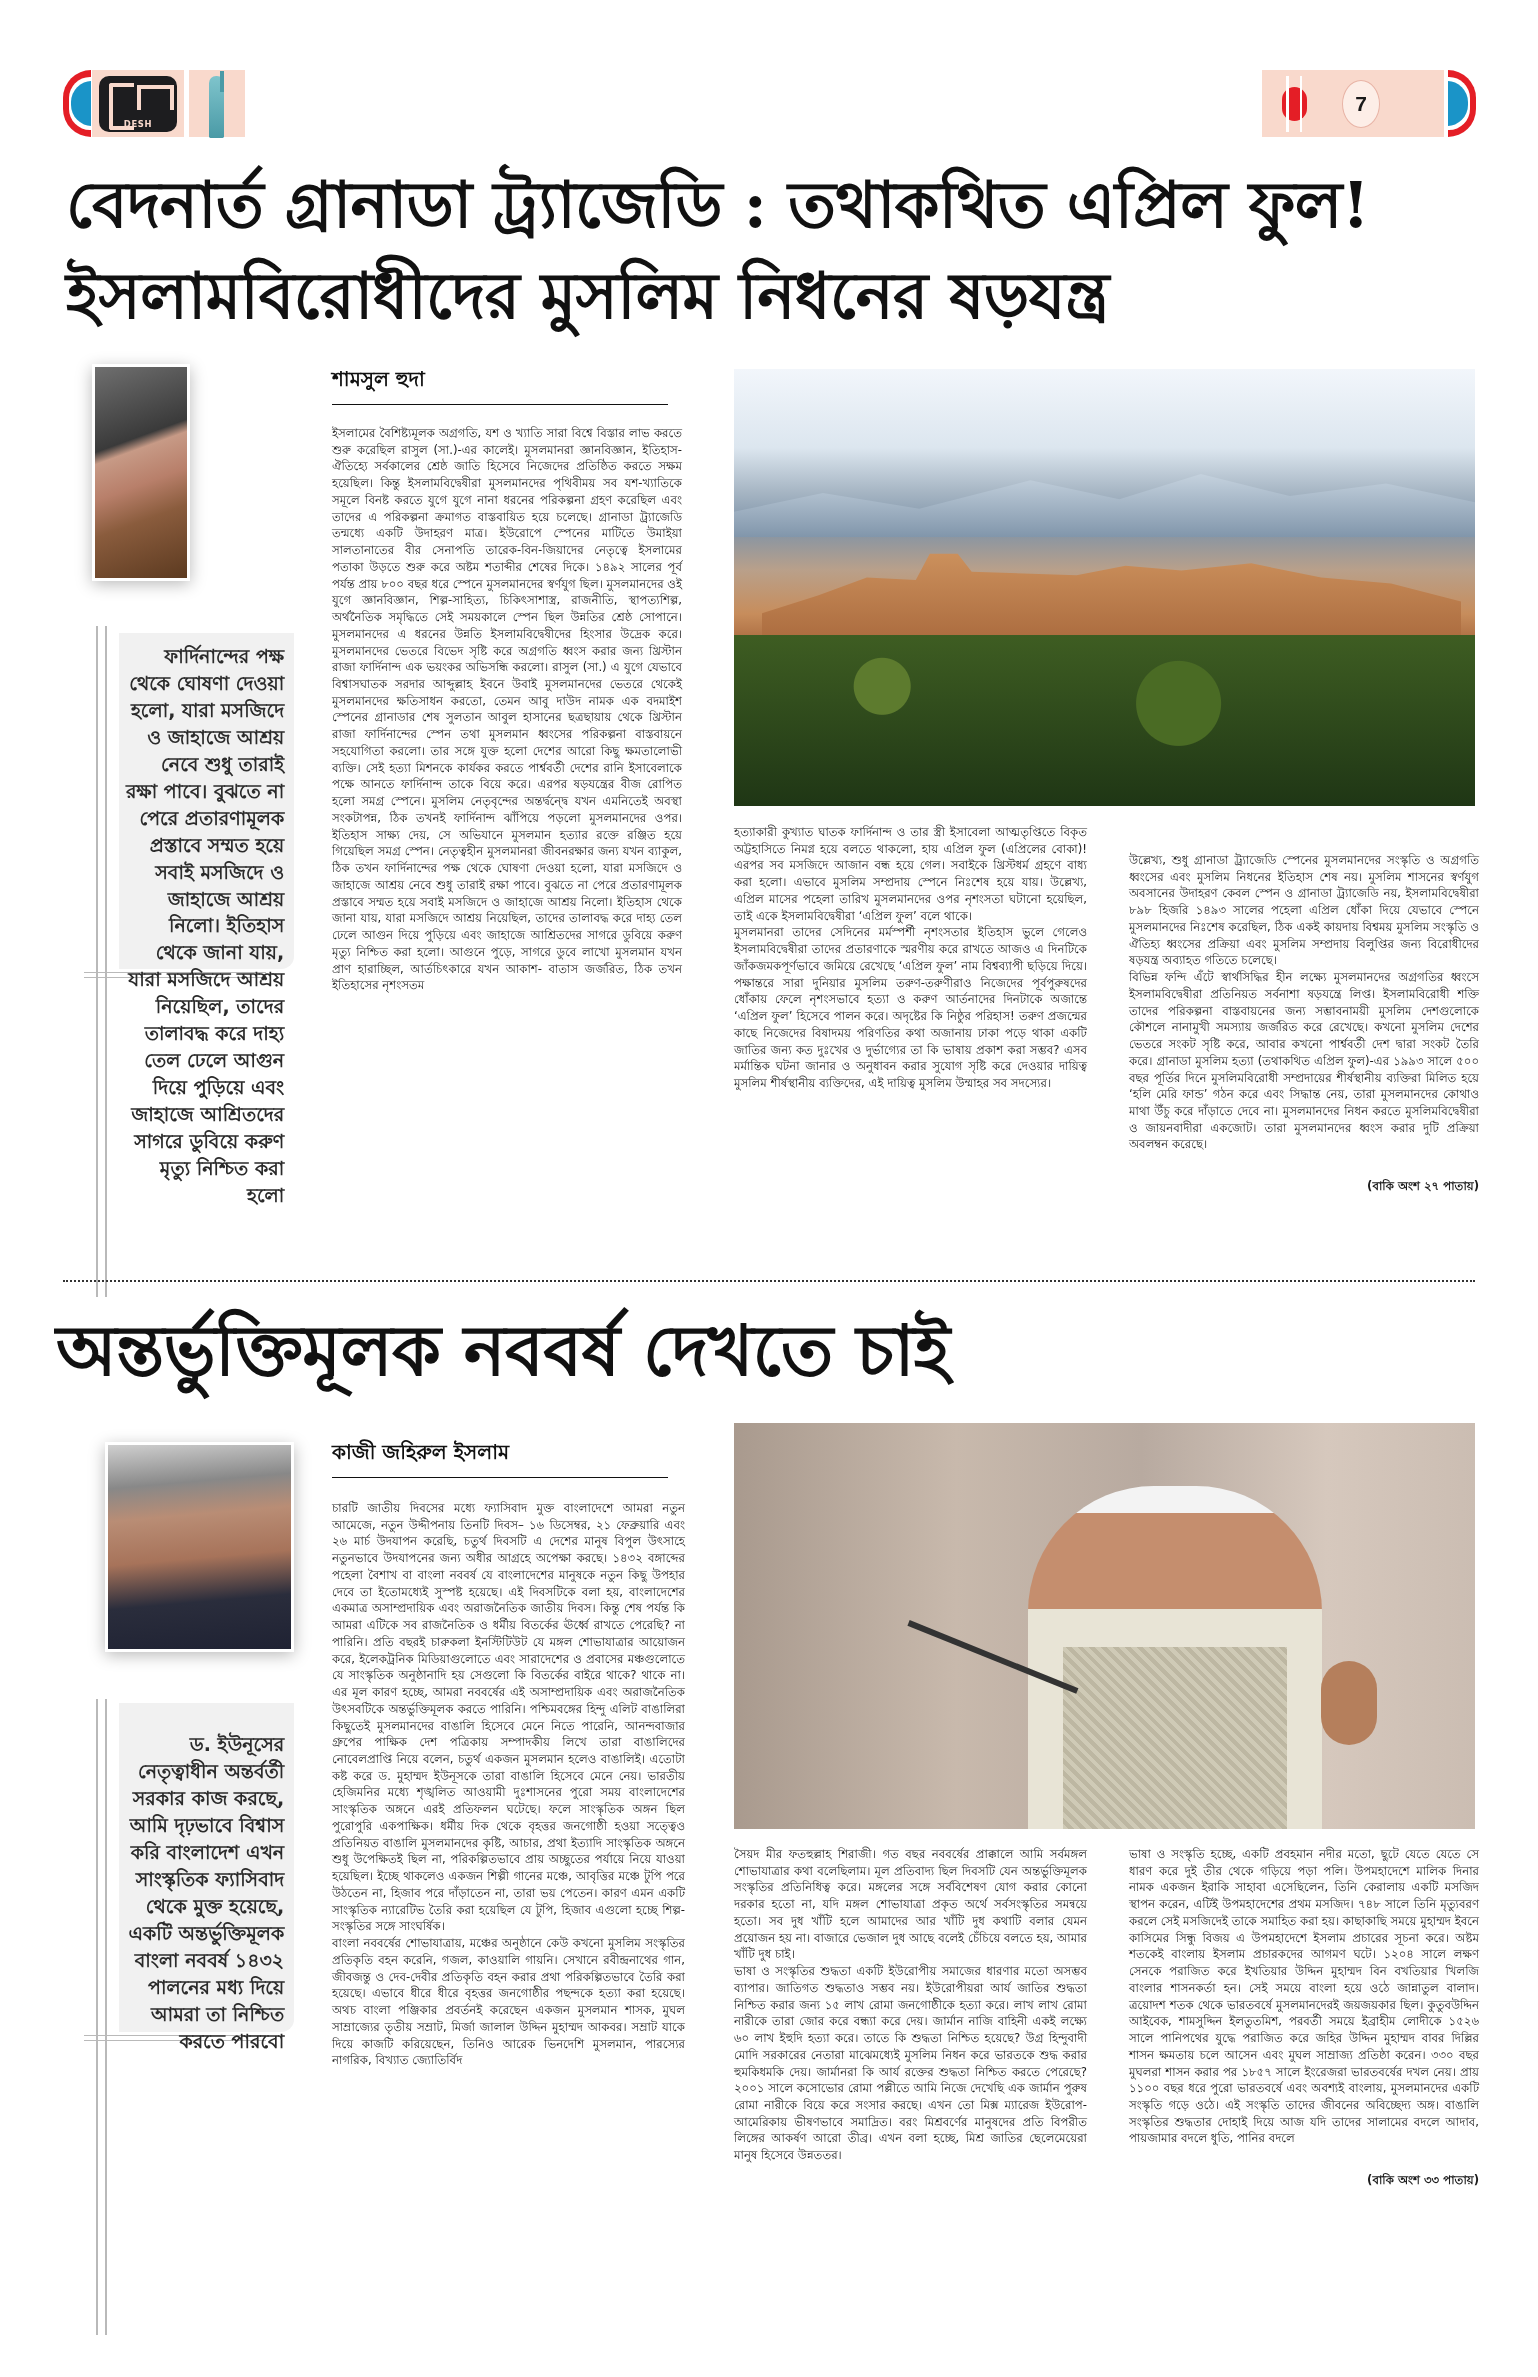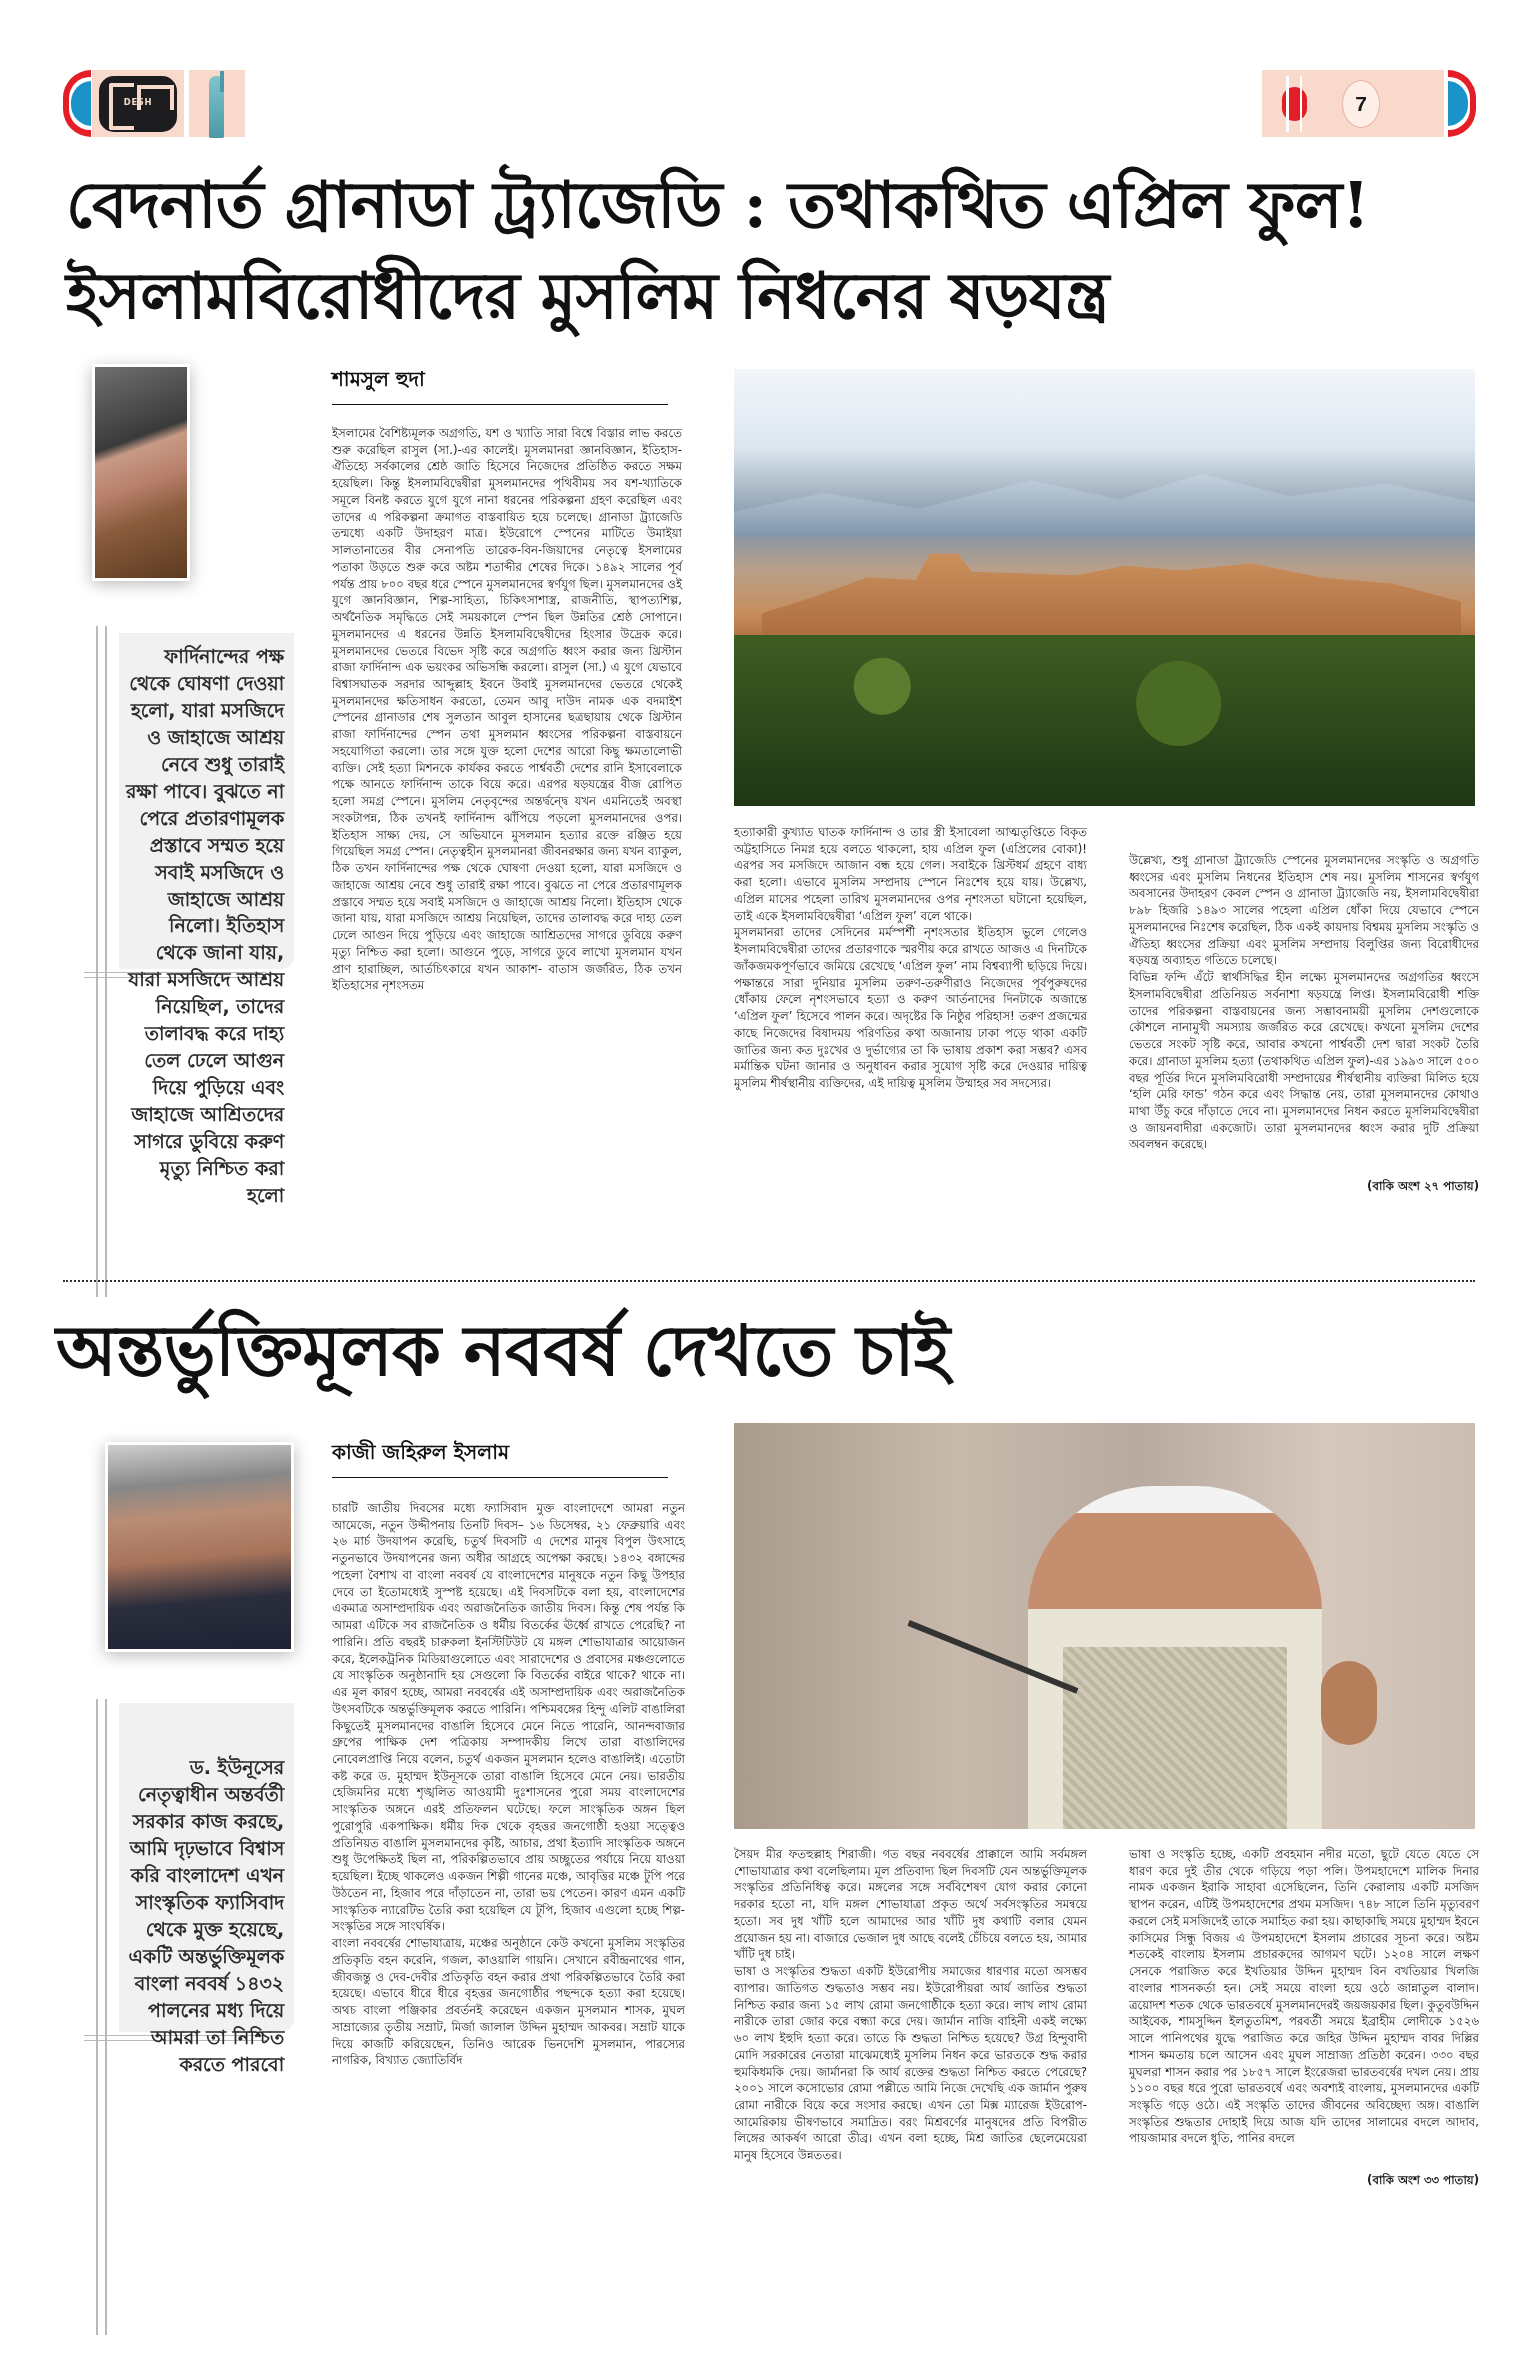--- a/index.html
+++ b/index.html
@@ -5,21 +5,21 @@
   * { box-sizing: border-box; margin: 0; padding: 0; }
   html, body { width: 1538px; height: 2377px; background: #ffffff; overflow: hidden; }
   body { position: relative; font-family: "DejaVu Sans", sans-serif; color: #1a1a1a; }
 
   
   .masthead { position: absolute; left: 63px; top: 70px; width: 1412px; height: 67px; }
   .mh-cap-left { position: absolute; left: 0; top: 0; width: 28px; height: 67px; border-radius: 34px 0 0 34px; background: #e41e26; overflow: hidden; }
   .mh-cap-left .inner { position: absolute; left: 5.6px; top: 7px; width: 42px; height: 53px; border-radius: 26.6px; background: #ffffff; }
   .mh-cap-left .inner2 { position: absolute; left: 8.4px; top: 11.2px; width: 42px; height: 45px; border-radius: 22.4px; background: #1a94c8; }
   .mh-logo { position: absolute; left: 29px; top: 0; width: 92px; height: 67px; background: #f9d9cc; }
-  .mh-logo .mark { position: absolute; left: 7px; top: 5.6px; width: 78px; height: 56px; background: #1d1d1f; border-radius: 15px; color: #f9d9cc; font-weight: bold; font-size: 8.4px; letter-spacing: 0.7px; display:flex; align-items:center; justify-content:center; padding-bottom: 2.8px; }
+  .mh-logo .mark { position: absolute; left: 7px; top: 5.6px; width: 78px; height: 56px; background: #1d1d1f; border-radius: 10px; color: #f9d9cc; font-weight: bold; font-size: 8.4px; letter-spacing: 0.7px; display:flex; align-items:flex-end; justify-content:center; padding-bottom: 2.8px; }
   .mh-logo .mark:before { content:""; position:absolute; left:9.8px; top:7px; width:21px; height:39px; border:4.2px solid #f9d9cc; border-right:none; border-radius: 2.8px 0 0 2.8px; }
   .mh-logo .mark:after { content:""; position:absolute; left:38px; top:9.8px; width:29px; height:21px; border:4.2px solid #f9d9cc; border-bottom:none; }
   .mh-liberty { position: absolute; left: 126px; top: 0; width: 56px; height: 67px; background: #f9d9cc; }
   .mh-liberty .statue { position: absolute; left: 19.6px; top: 5.6px; width: 15.4px; height: 62px; background: linear-gradient(#7fc4cc, #4a9aa6); border-radius: 7px 7px 1.4px 1.4px; }
   .mh-liberty .torch { position: absolute; left: 31px; top: 1.4px; width: 4.2px; height: 21px; background: #4a9aa6; }
   .mh-band { position: absolute; left: 185px; top: 0; width: 1010px; height: 67px; background: #efe9d6; overflow: hidden; }
   .mh-band .red { position: absolute; left: 0; top: 0; width: 448px; height: 67px; background: #ed1c24; border-radius: 0 0 154px 0 / 0 0 210px 0; }
   .mh-section { position: absolute; left: 77px; top: 18px; width: 140px; text-align: center; color: #ffffff; font-size: 22.4px; font-weight: bold; }
   .mh-date { position: absolute; left: 643px; top: 8.4px; width: 224px; text-align: center; }
   .mh-date .en { font-family: "Liberation Sans", sans-serif; font-weight: bold; font-size: 17px; color: #1a1a1a; letter-spacing: -0.3px; }
@@ -49,21 +49,21 @@
   .p2 .ph { background: linear-gradient(175deg, #cfcfcf 0%, #888 20%, #b98d75 35%, #a7735a 55%, #2a2d3c 75%, #1f2233 100%); }
 
   .quote-rails { position: absolute; width: 11.2px; border-left: 2.1px solid #b9b9b9; border-right: 2.1px solid #b9b9b9; }
   .q1r { left: 96px; top: 626px; height: 671px; }
   .q2r { left: 96px; top: 1699px; height: 636px; }
   .quote-hr { position: absolute; height: 5.6px; border-top: 1.4px solid #b9b9b9; border-bottom: 1.4px solid #b9b9b9; }
   .q1h { left: 84px; top: 972px; width: 182px; }
   .q2h { left: 84px; top: 2035px; width: 182px; }
   .pullquote { position: absolute; background: #f1f1f1; text-align: right; font-size: 19px; line-height: 1.42; color: #2b2b2b; font-weight: bold; padding: 9.8px 9.8px 9.8px 5.6px; border-radius: 0 0 12.6px 0; }
   .pq1 { left: 119px; top: 633px; width: 175px; height: 336px; }
-  .pq2 { left: 119px; top: 1703px; width: 175px; height: 329px; padding-top: 51px; }
+  .pq2 { left: 119px; top: 1703px; width: 175px; height: 329px; padding-top: 28px; }
 
   
   .byline { position: absolute; font-size: 20px; font-weight: bold; color: #111; padding-bottom: 7px; border-bottom: 1.4px solid #111; }
   .by1 { left: 332px; top: 364px; width: 336px; }
   .by2 { left: 332px; top: 1437px; width: 336px; }
 
   
   .col { position: absolute; font-size: 11.7px; line-height: 1.43; text-align: justify; color: #1b1b1b; }
   .col p { margin: 0; }
   .c1a { left: 332px; top: 425px; width: 350px; height: 839px; }

